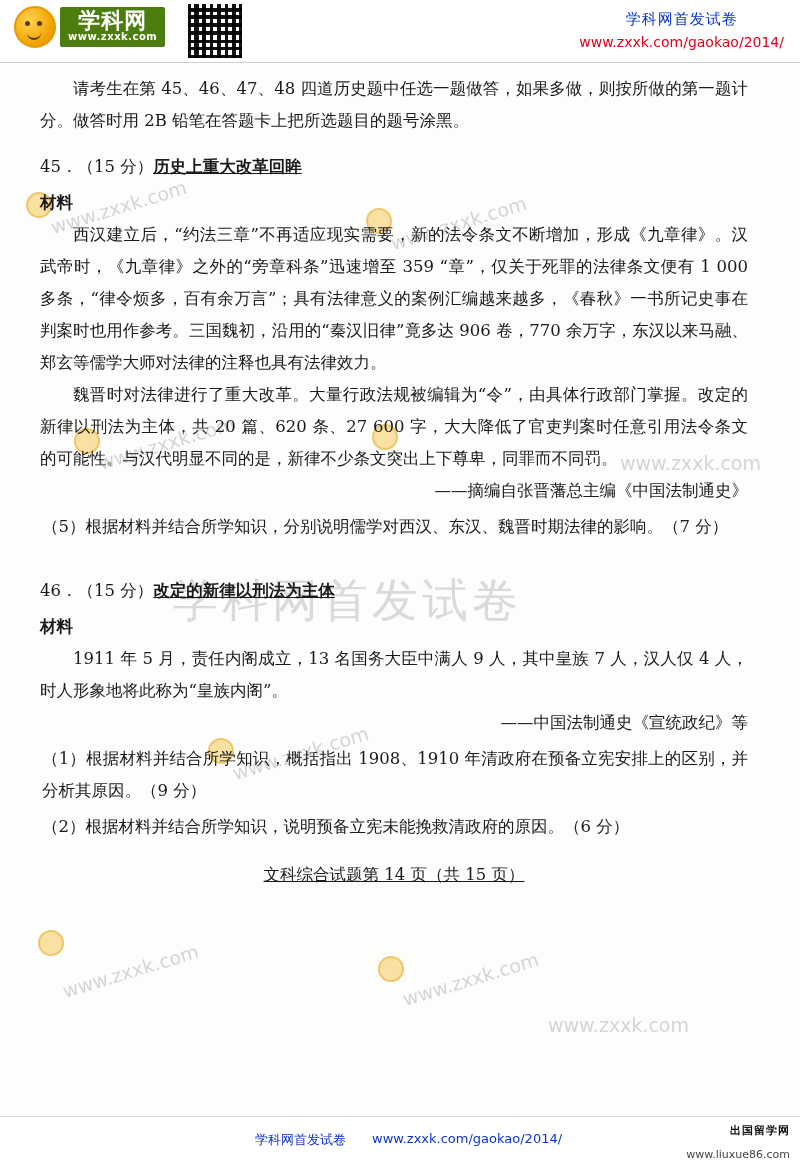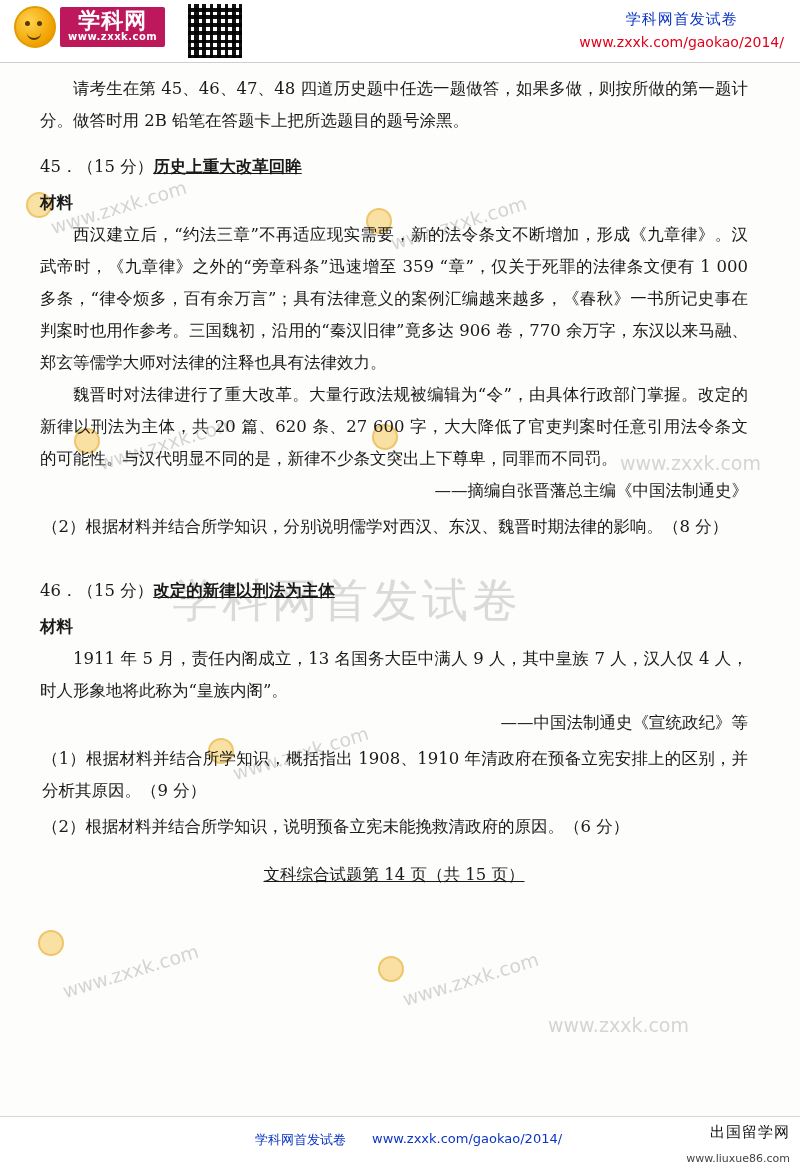--- a/index.html
+++ b/index.html
@@ -56,21 +56,21 @@
   .logo-face:after {
     content: "";
     position: absolute;
     left: 11px; top: 24px;
     width: 14px; height: 6px;
     border-bottom: 2px solid #5a3b00;
     border-radius: 0 0 8px 8px;
   }
   .logo-text {
     margin-left: 4px;
-    background: #be185d;
+    background: #4d7c0f;
     color: #fff;
     font-family: "DejaVu Sans", "Liberation Sans", sans-serif;
     font-weight: bold;
     padding: 2px 8px 4px 8px;
     line-height: 1.05;
     border-radius: 2px;
     text-align: center;
   }
   .logo-text .cn {
     font-size: 22px;
@@ -204,23 +204,23 @@
     font-family: "DejaVu Sans", "Liberation Sans", sans-serif;
   }
   .bs-right {
     position: absolute;
     right: 10px;
     top: 6px;
     text-align: right;
     font-family: "DejaVu Sans", "Liberation Sans", sans-serif;
   }
   .bs-right .r1 {
-    font-size: 15px;
+    font-size: 11px;
     color: #111;
-    font-weight: normal;
+    font-weight: bold;
     letter-spacing: 1px;
   }
   .bs-right .r2 {
     font-size: 11px;
     color: #444;
     margin-top: 10px;
   }
 
   
   .wm {
@@ -308,21 +308,21 @@
 
     <p class="p indent2">请考生在第 45、46、47、48 四道历史题中任选一题做答，如果多做，则按所做的第一题计分。做答时用 2B 铅笔在答题卡上把所选题目的题号涂黑。</p>
 
     <div class="qnum">
       <span>45．（15 分）</span><b>历史上重大改革回眸</b>
     </div>
     <div class="label">材料</div>
     <p class="p indent2">西汉建立后，“约法三章”不再适应现实需要，新的法令条文不断增加，形成《九章律》。汉武帝时，《九章律》之外的“旁章科条”迅速增至 359 “章”，仅关于死罪的法律条文便有 1 000 多条，“律令烦多，百有余万言”；具有法律意义的案例汇编越来越多，《春秋》一书所记史事在判案时也用作参考。三国魏初，沿用的“秦汉旧律”竟多达 906 卷，770 余万字，东汉以来马融、郑玄等儒学大师对法律的注释也具有法律效力。</p>
     <p class="p indent2">魏晋时对法律进行了重大改革。大量行政法规被编辑为“令”，由具体行政部门掌握。改定的新律以刑法为主体，共 20 篇、620 条、27 600 字，大大降低了官吏判案时任意引用法令条文的可能性。与汉代明显不同的是，新律不少条文突出上下尊卑，同罪而不同罚。</p>
     <p class="p src">——摘编自张晋藩总主编《中国法制通史》</p>
-    <p class="p sub">（2）根据材料并结合所学知识，分别说明儒学对西汉、东汉、魏晋时期法律的影响。（8 分）</p>
+    <p class="p sub">（5）根据材料并结合所学知识，分别说明儒学对西汉、东汉、魏晋时期法律的影响。（7 分）</p>
 
     <div class="gap-m"></div>
 
     <div class="qnum">
       <span>46．（15 分）</span><b>改定的新律以刑法为主体</b>
     </div>
     <div class="label">材料</div>
     <p class="p indent2">1911 年 5 月，责任内阁成立，13 名国务大臣中满人 9 人，其中皇族 7 人，汉人仅 4 人，时人形象地将此称为“皇族内阁”。</p>
     <p class="p src">——中国法制通史《宣统政纪》等</p>
     <p class="p sub">（1）根据材料并结合所学知识，概括指出 1908、1910 年清政府在预备立宪安排上的区别，并分析其原因。（9 分）</p>

